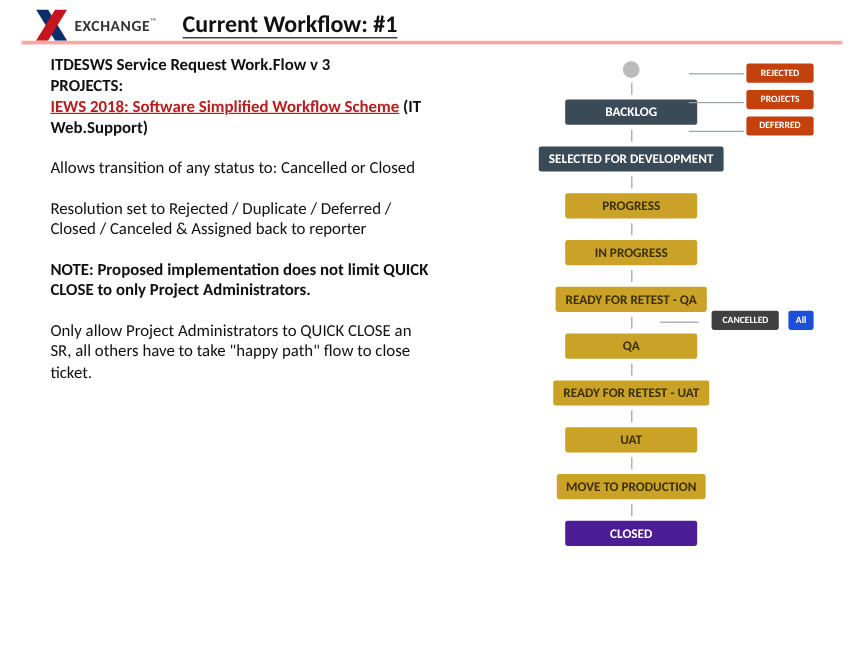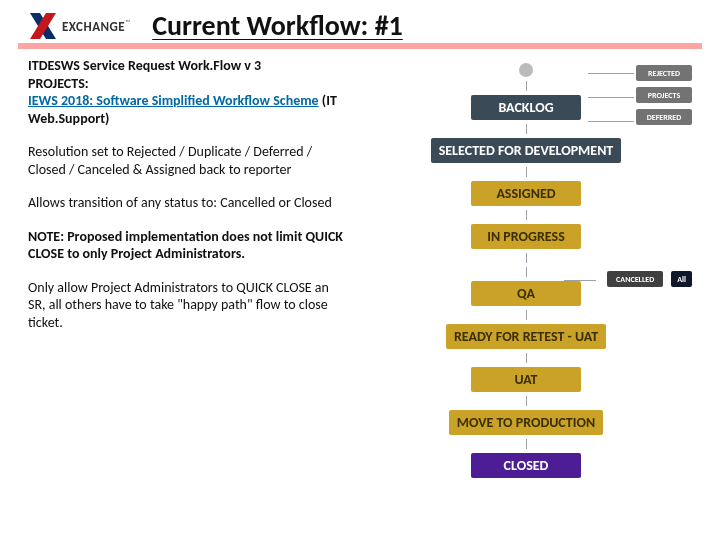--- a/index.html
+++ b/index.html
@@ -8,75 +8,75 @@
     height: 540px;
     font-family: Calibri, Arial, sans-serif;
     background: #fff;
     position: relative;
     overflow: hidden;
   }
   .header {
     display: flex;
     align-items: center;
     padding: 8px 12px 0;
-    border-bottom: 6px solid #fca5a5;
+    border-bottom: 3px solid #fca5a5;
     margin: 0 18px 8px;
   }
   .logo-area { display: flex; align-items: center; gap: 6px; }
   .logo-shape {
     width: 26px; height: 26px;
     position: relative;
   }
   .logo-shape svg { display: block; }
   .logo-text {
     font-weight: 800;
     font-size: 13px;
     letter-spacing: .5px;
     color: #333;
   }
   .title {
     font-weight: 700;
-    font-size: 28px;
+    font-size: 20px;
     margin-left: 22px;
     color: #111;
   }
   .title-underline { text-decoration: underline; text-decoration-thickness: 1px; text-underline-offset: 4px; }
-  .content { display: flex; padding: 0 28px; gap: 12px; }
+  .content { display: flex; padding: 0 42px; gap: 12px; }
   .left { width: 320px; font-size: 14px; line-height: 1.25; color: #111; }
   .left p { margin-bottom: 16px; }
   .block1 { font-weight: 700; }
-  .link { color: #0369a1; text-decoration: underline; font-weight: 700; text-align: center; }
+  .link { color: #b91c1c; text-decoration: underline; font-weight: 700; text-align: center; }
   .right { flex: 1; position: relative; padding-top: 6px; }
 
   
   .flow { display: flex; flex-direction: column; align-items: center; gap: 4px; position: relative; }
   .node {
-    font-size: 14px; font-weight: 700; color: #fff;
+    font-size: 11px; font-weight: 700; color: #fff;
     padding: 4px 8px; border-radius: 2px; text-align: center;
     min-width: 110px; white-space: nowrap;
     background: #3a4a56;
   }
   .node.green { background: #4c1d95; }
   .node.gold { background: #c9a227; color: #3b2f00; }
   .arrow-v { width: 1px; height: 10px; background: #9aa1a7; }
   .circle { width: 14px; height: 14px; border-radius: 50%; background: #bbb; }
 
   
   .side-labels { position: absolute; right: 0; top: 8px; display: flex; flex-direction: column; gap: 6px; }
-  .side { font-size: 8px; font-weight: 700; color: #fff; background: #737373; padding: 3px 6px; border-radius: 2px; min-width: 56px; text-align: center; }
+  .side { font-size: 8px; font-weight: 700; color: #fff; background: #c2410c; padding: 3px 6px; border-radius: 2px; min-width: 56px; text-align: center; }
   .side-conn {
     position: absolute;
     border-top: 1px solid #9aa1a7;
     height: 0;
     width: 46px;
   }
 
   
   .cancel-row { position: absolute; right: 0; top: 214px; display: flex; align-items: center; gap: 8px; }
-  .all-badge { background: #0f172a; color: #fff; font-size: 8px; font-weight: 700; padding: 3px 6px; border-radius: 2px; }
+  .all-badge { background: #1d4ed8; color: #fff; font-size: 8px; font-weight: 700; padding: 3px 6px; border-radius: 2px; }
   .cancel-conn { position: absolute; border-top: 1px solid #9aa1a7; width: 32px; height: 0; }
 
 </style>
 </head>
 <body>
 
 <div class="header">
   <div class="logo-area">
     <div class="logo-shape">
       <svg viewBox="0 0 26 26" width="26" height="26">
@@ -91,39 +91,40 @@
   <span class="title title-underline">Current Workflow: #1</span>
 </div>
 
 <div class="content">
   <div class="left">
     <p class="block1">
       <span>ITDESWS Service Request Work.Flow v 3</span><br>
       <span>PROJECTS:</span><br>
       <a href="#" class="link">IEWS 2018: Software Simplified Workflow Scheme</a><span> (IT Web.Support)</span>
     </p>
+    <p>Allows transition of any status to: Cancelled or Closed</p>
     <p>Resolution set to Rejected / Duplicate / Deferred / Closed / Canceled &amp; Assigned back to reporter</p>
-    <p>Allows transition of any status to: Cancelled or Closed</p>
     <p style="font-weight:700">NOTE: Proposed implementation does not limit QUICK CLOSE to only Project Administrators.</p>
     <p>Only allow Project Administrators to QUICK CLOSE an SR, all others have to take "happy path" flow to close ticket.</p>
   </div>
 
   <div class="right">
 
     <div class="flow">
       <div class="circle"></div>
       <div class="arrow-v"></div>
       <div class="node">BACKLOG</div>
       <div class="arrow-v"></div>
       <div class="node">SELECTED FOR DEVELOPMENT</div>
       <div class="arrow-v"></div>
-      <div class="node gold">ASSIGNED</div>
+      <div class="node gold">PROGRESS</div>
       <div class="arrow-v"></div>
       <div class="node gold">IN PROGRESS</div>
       <div class="arrow-v"></div>
+      <div class="node gold">READY FOR RETEST - QA</div>
       <div class="arrow-v"></div>
       <div class="node gold">QA</div>
       <div class="arrow-v"></div>
       <div class="node gold">READY FOR RETEST - UAT</div>
       <div class="arrow-v"></div>
       <div class="node gold">UAT</div>
       <div class="arrow-v"></div>
       <div class="node gold">MOVE TO PRODUCTION</div>
       <div class="arrow-v"></div>
       <div class="node green">CLOSED</div>

